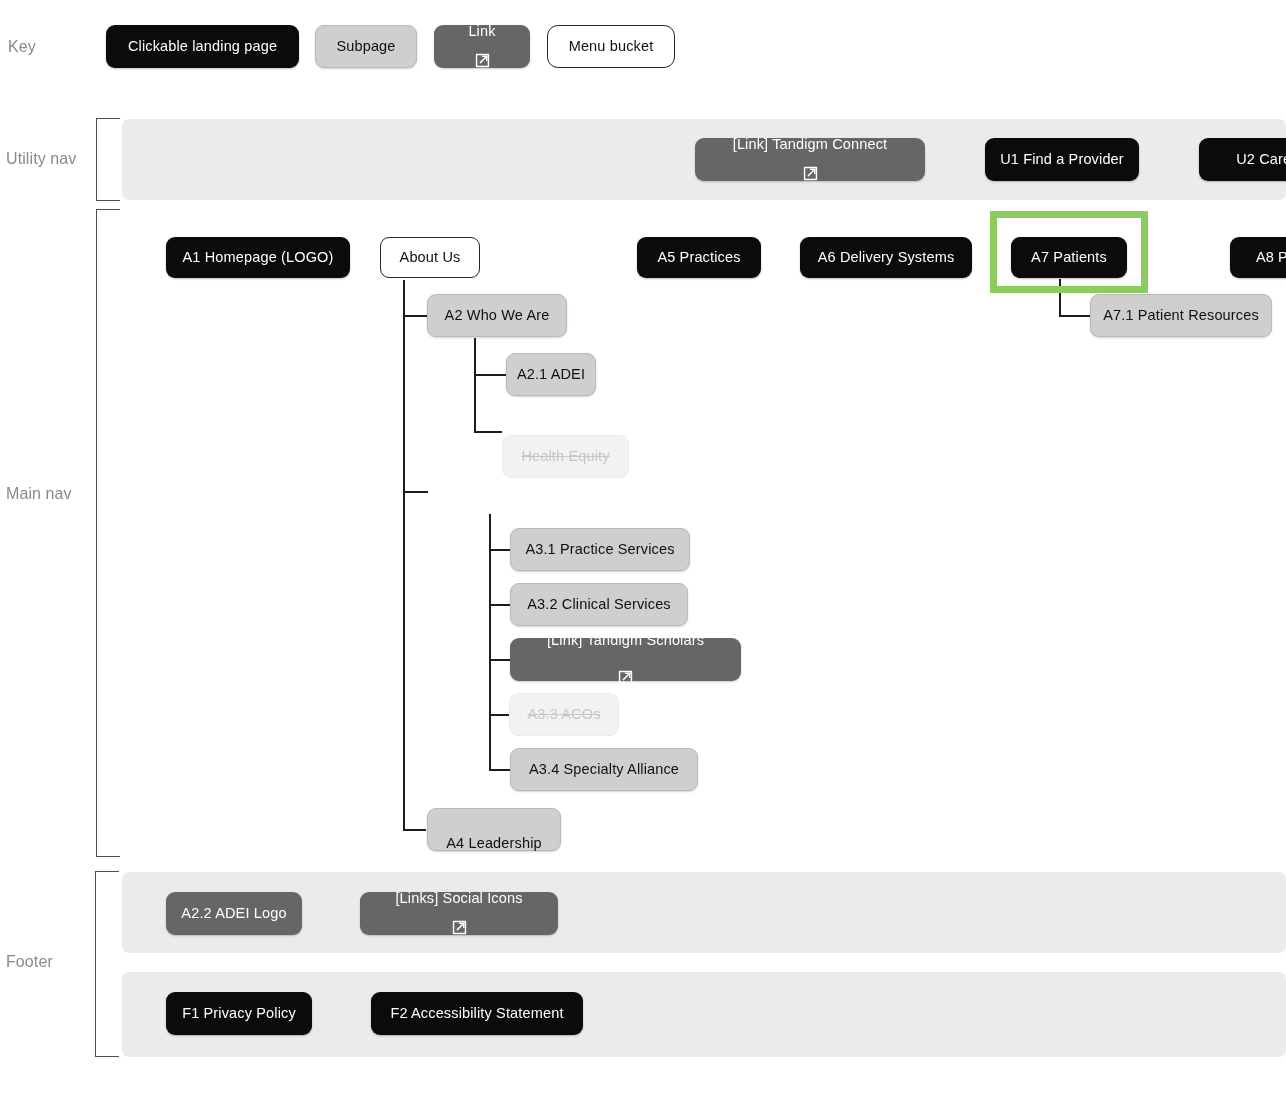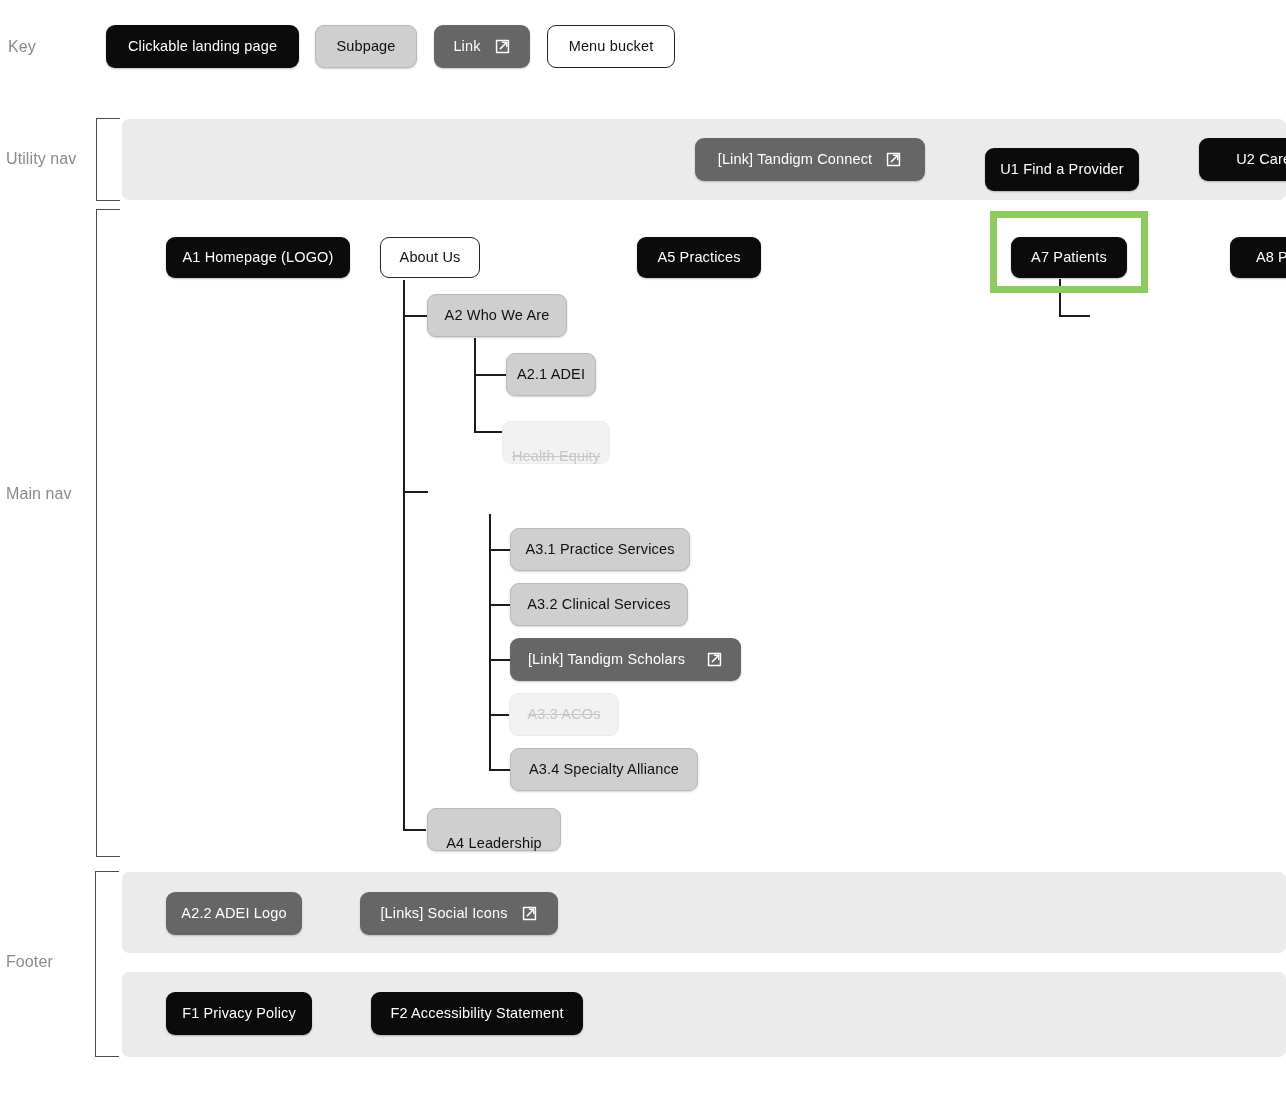--- a/index.html
+++ b/index.html
@@ -74,20 +74,21 @@
     background: #cfcfcf;
     color: #101010;
     border: 1px solid #b9b9b9;
     box-shadow: 0 1px 2px rgba(0,0,0,0.18);
   }
   
   .n-link {
     background: #666666;
     color: #ffffff;
     box-shadow: 0 1px 2px rgba(0,0,0,0.22);
+    flex-direction: column;
   }
   
   .n-bucket {
     background: #ffffff;
     color: #101010;
     border: 1.4px solid #262626;
   }
   
   .n-removed {
     background: #f2f2f2;
@@ -147,41 +148,41 @@
     <span class="lbl">Link</span>
     <span class="ext-icon">
       <svg viewBox="0 0 20 20" fill="none" stroke="#ffffff" stroke-width="1.7" stroke-linecap="round" stroke-linejoin="round">
         <path d="M3 3 H17 V17 H3 Z"></path>
           <path d="M7.5 12.5 L15 5"></path>
           <path d="M10 5 H15 V10"></path>
       </svg>
     </span>
   </div>
 
-  <div class="node n-bucket" style="left:547px; top:25px; width:128px; height:43px;">
+  <div class="node n-bucket" style="left:547px; top:25px; width:128px; height:43px;border-radius:11px;">
     <span class="lbl">Menu bucket</span>
   </div>
 
   <div class="section-label" style="left:6px; top:150px;">Utility nav</div>
   <div class="bracket" style="left:96px; top:118px; height:83px;"></div>
 
   <div class="band" style="left:122px; top:119px; width:1164px; height:81px;"></div>
 
   <div class="node n-link" style="left:695px; top:138px; width:230px; height:43px;">
     <span class="lbl">[Link] Tandigm Connect</span>
     <span class="ext-icon">
       <svg viewBox="0 0 20 20" fill="none" stroke="#ffffff" stroke-width="1.7" stroke-linecap="round" stroke-linejoin="round">
         <path d="M3 3 H17 V17 H3 Z"></path>
           <path d="M7.5 12.5 L15 5"></path>
           <path d="M10 5 H15 V10"></path>
       </svg>
     </span>
   </div>
 
-  <div class="node n-landing" style="left:985px; top:138px; width:154px; height:43px;margin-top:10px;">
+  <div class="node n-landing" style="left:985px; top:138px; width:154px; height:43px;">
     <span class="lbl">U1 Find a Provider</span>
   </div>
 
   <div class="node n-landing" style="left:1199px; top:138px; width:150px; height:43px;">
     <span class="lbl">U2 Careers</span>
   </div>
 
   <div class="section-label" style="left:6px; top:485px;">Main nav</div>
   <div class="bracket" style="left:96px; top:209px; height:648px;"></div>
 
@@ -209,20 +210,23 @@
   </div>
 
   <div class="node n-bucket" style="left:380px; top:237px; width:100px; height:41px;">
     <span class="lbl">About Us</span>
   </div>
 
   <div class="node n-landing" style="left:637px; top:237px; width:124px; height:41px;">
     <span class="lbl">A5 Practices</span>
   </div>
 
+  <div class="node n-landing" style="left:800px; top:237px; width:172px; height:41px;">
+    <span class="lbl">A6 Delivery Systems</span>
+  </div>
 
   <div class="node n-landing" style="left:1011px; top:237px; width:116px; height:41px;">
     <span class="lbl">A7 Patients</span>
   </div>
   <div class="highlight-ring" style="left:990px; top:211px; width:158px; height:82px;"></div>
 
   <div class="node n-landing" style="left:1230px; top:237px; width:120px; height:41px;">
     <span class="lbl">A8 Payers</span>
   </div>
 
@@ -232,21 +236,21 @@
 
 
   <div class="node n-subpage" style="left:427px; top:808px; width:134px; height:43px;align-items:flex-end;">
     <span class="lbl">A4 Leadership</span>
   </div>
 
   <div class="node n-subpage" style="left:506px; top:353px; width:90px; height:43px;">
     <span class="lbl">A2.1 ADEI</span>
   </div>
 
-  <div class="node n-removed" style="left:502px; top:421px; width:108px; height:43px;align-items:flex-end;">
+  <div class="node n-removed" style="left:502px; top:435px; width:127px; height:43px;">
     <span class="lbl">Health Equity</span>
   </div>
 
   <div class="node n-subpage" style="left:510px; top:528px; width:180px; height:43px;">
     <span class="lbl">A3.1 Practice Services</span>
   </div>
 
   <div class="node n-subpage" style="left:510px; top:583px; width:178px; height:43px;">
     <span class="lbl">A3.2 Clinical Services</span>
   </div>
@@ -263,20 +267,23 @@
   </div>
 
   <div class="node n-removed" style="left:509px; top:693px; width:110px; height:43px;">
     <span class="lbl">A3.3 ACOs</span>
   </div>
 
   <div class="node n-subpage" style="left:510px; top:748px; width:188px; height:43px;">
     <span class="lbl">A3.4 Specialty Alliance</span>
   </div>
 
+  <div class="node n-subpage" style="left:1090px; top:294px; width:182px; height:43px;">
+    <span class="lbl">A7.1 Patient Resources</span>
+  </div>
 
   <div class="section-label" style="left:6px; top:953px;">Footer</div>
   <div class="bracket" style="left:95px; top:871px; height:186px;"></div>
 
   <div class="band" style="left:122px; top:872px; width:1164px; height:81px;"></div>
   <div class="band" style="left:122px; top:972px; width:1164px; height:85px;"></div>
 
   <div class="node n-link" style="left:166px; top:892px; width:136px; height:43px;">
     <span class="lbl">A2.2 ADEI Logo</span>
   </div>

